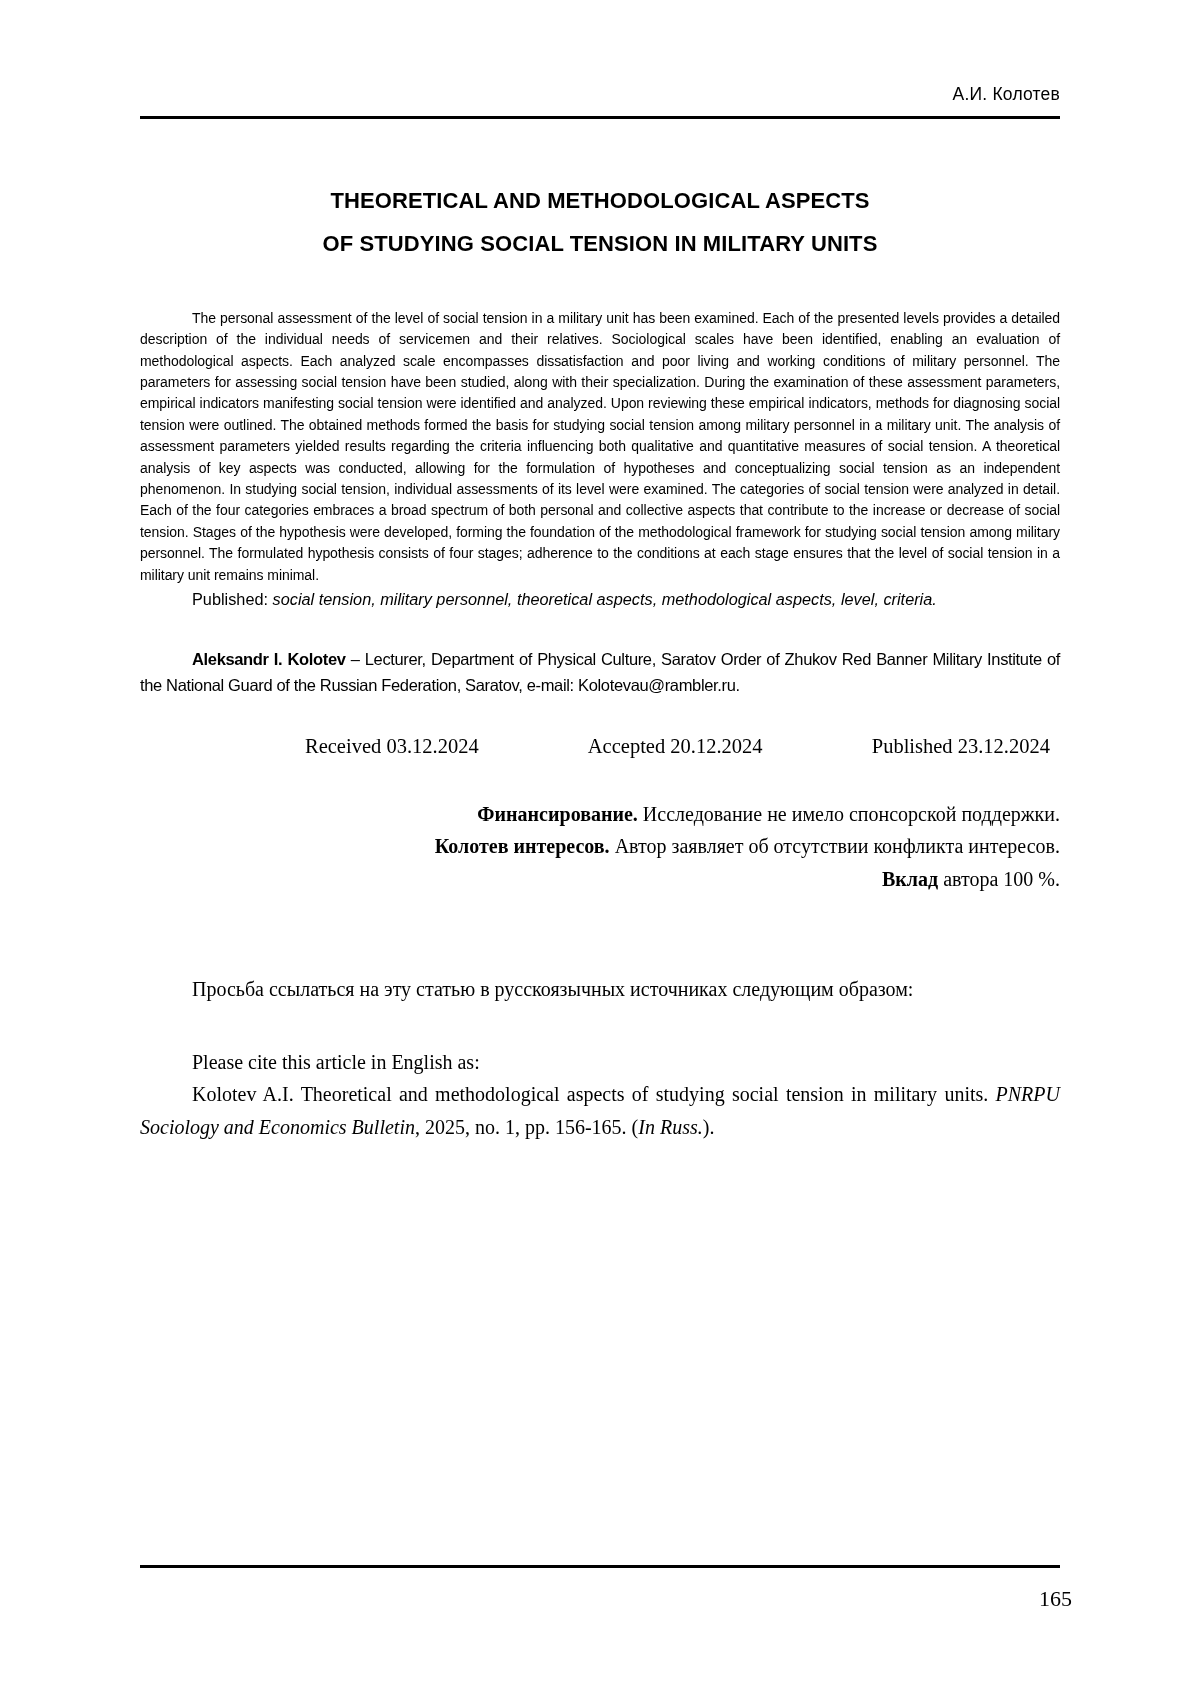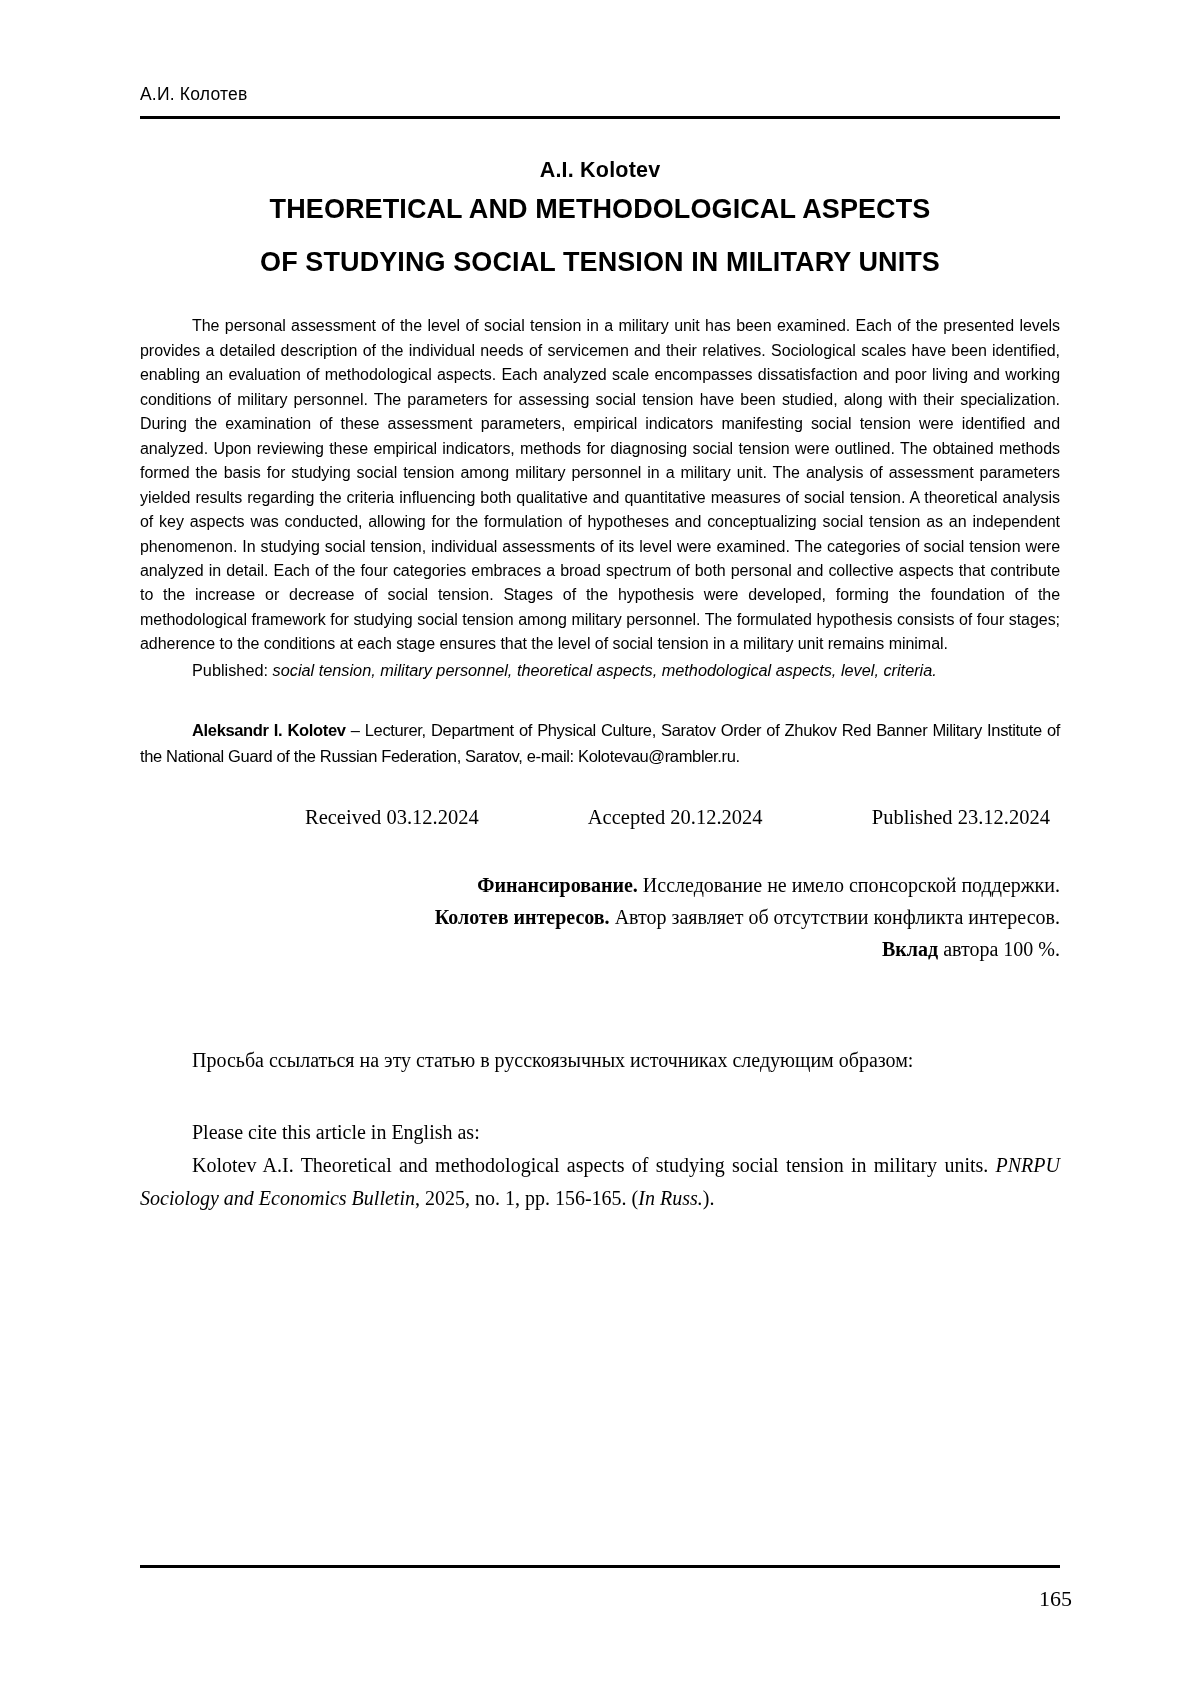--- a/index.html
+++ b/index.html
@@ -19,21 +19,21 @@
     left: 0; top: 0;
     width: 1200px;
     height: 1705px;
     box-sizing: border-box;
   }
   .running-head {
     position: absolute;
     left: 140px;
     top: 84px;
     width: 920px;
-    text-align: left;
+    text-align: right;
     font-family: "Liberation Sans", sans-serif;
     font-size: 17.5px;
     letter-spacing: 0.2px;
   }
   .rule-top {
     position: absolute;
     left: 140px;
     top: 116px;
     width: 920px;
     border-top: 2.6px solid #000;
@@ -52,28 +52,29 @@
     font-family: "Liberation Sans", sans-serif;
     font-weight: bold;
     font-size: 21.5px;
     margin-top: 18px;
     letter-spacing: 0.2px;
   }
   .title {
     text-align: center;
     font-family: "Liberation Sans", sans-serif;
     font-weight: bold;
-    font-size: 27px;
+    font-size: 22px;
     line-height: 1.95;
+    margin-top: 40px;
     letter-spacing: 0.1px;
   }
   .abstract {
-    margin-top: 26px;
-    font-family: "Liberation Sans", sans-serif;
-    font-size: 16px;
+    margin-top: 42px;
+    font-family: "Liberation Sans", sans-serif;
+    font-size: 14px;
     line-height: 1.53;
     text-align: justify;
     text-indent: 52px;
     letter-spacing: -0.05px;
   }
   .keywords {
     margin-top: 1px;
     font-family: "Liberation Sans", sans-serif;
     font-size: 16.3px;
     line-height: 1.53;
@@ -147,21 +148,20 @@
 </head>
 <body>
 
 <div class="page">
 
   <div class="running-head">А.И. Колотев</div>
   <div class="rule-top"></div>
 
   <div class="content">
 
-    <div class="author-line">A.I. Kolotev</div>
 
     <div class="title">
       <div>THEORETICAL AND METHODOLOGICAL ASPECTS</div>
       <div>OF STUDYING SOCIAL TENSION IN MILITARY UNITS</div>
     </div>
 
     <div class="abstract">The personal assessment of the level of social tension in a military unit has been examined. Each of the presented levels provides a detailed description of the individual needs of servicemen and their relatives. Sociological scales have been identified, enabling an evaluation of methodological aspects. Each analyzed scale encompasses dissatisfaction and poor living and working conditions of military personnel. The parameters for assessing social tension have been studied, along with their specialization. During the examination of these assessment parameters, empirical indicators manifesting social tension were identified and analyzed. Upon reviewing these empirical indicators, methods for diagnosing social tension were outlined. The obtained methods formed the basis for studying social tension among military personnel in a military unit. The analysis of assessment parameters yielded results regarding the criteria influencing both qualitative and quantitative measures of social tension. A theoretical analysis of key aspects was conducted, allowing for the formulation of hypotheses and conceptualizing social tension as an independent phenomenon. In studying social tension, individual assessments of its level were examined. The categories of social tension were analyzed in detail. Each of the four categories embraces a broad spectrum of both personal and collective aspects that contribute to the increase or decrease of social tension. Stages of the hypothesis were developed, forming the foundation of the methodological framework for studying social tension among military personnel. The formulated hypothesis consists of four stages; adherence to the conditions at each stage ensures that the level of social tension in a military unit remains minimal.</div>
 
     <div class="keywords">
       <span>Published:</span>

